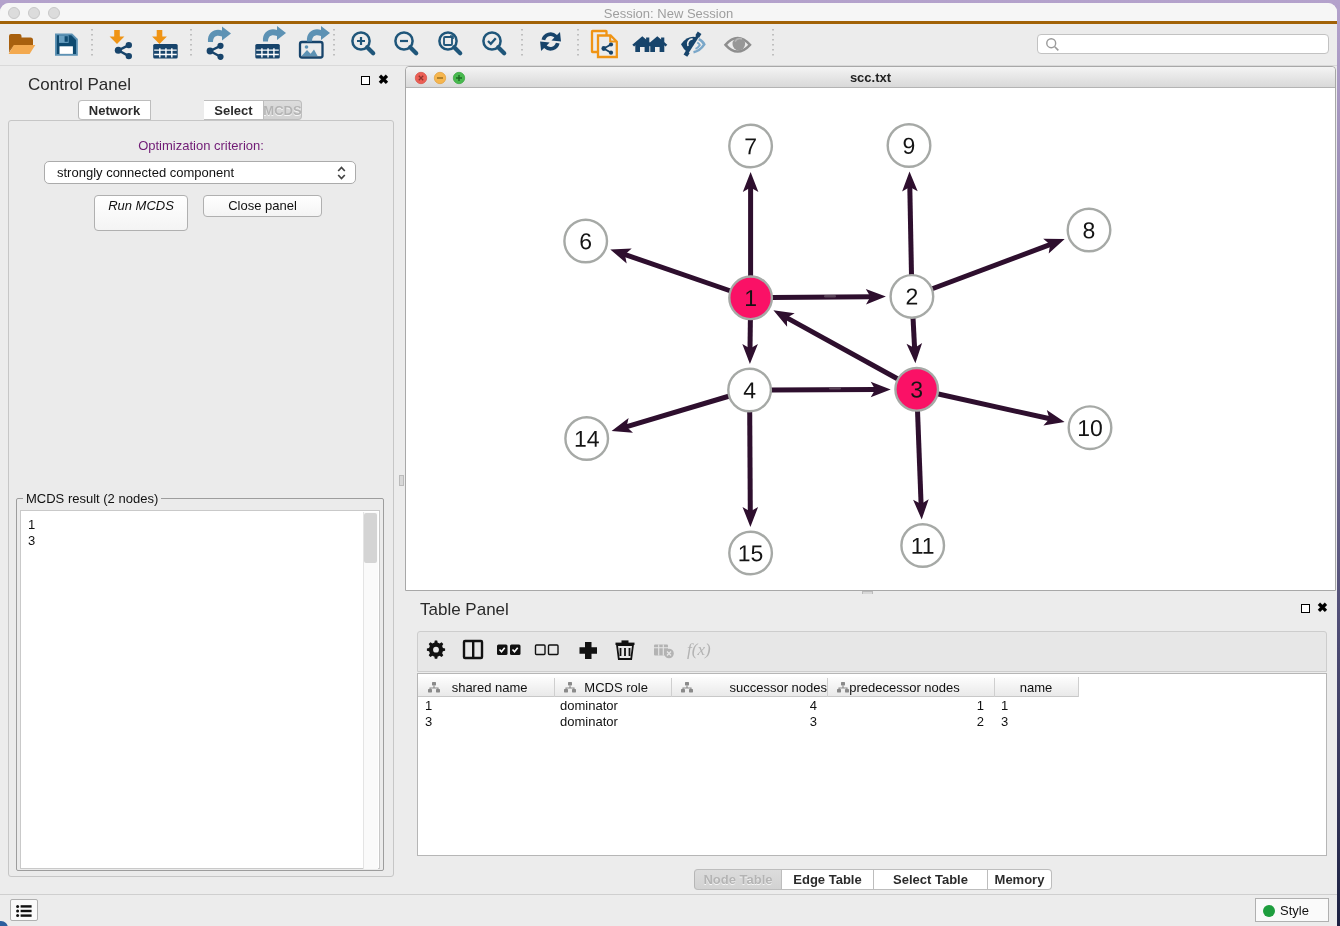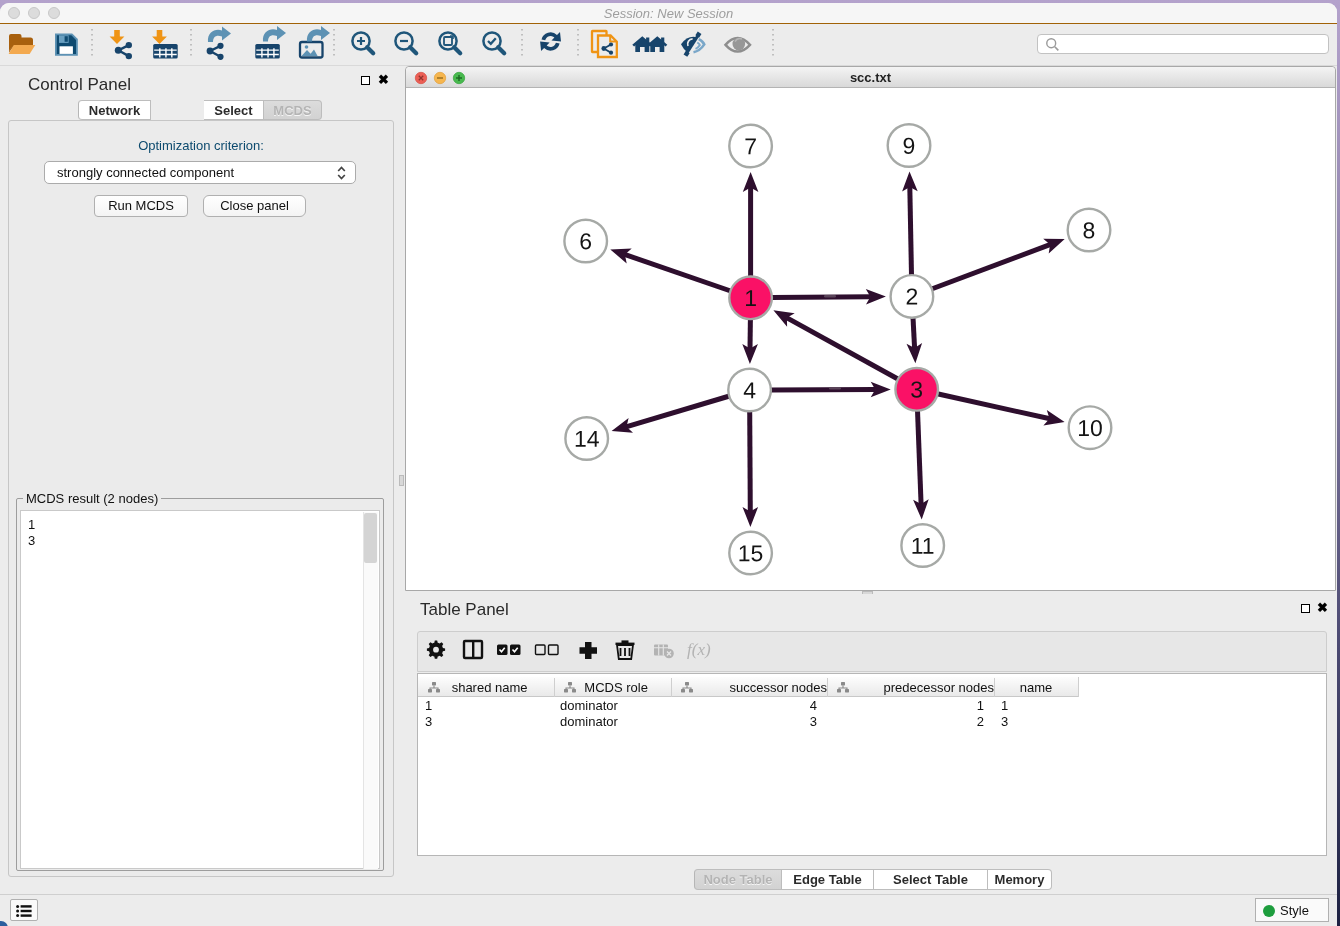--- a/index.html
+++ b/index.html
@@ -1,18 +1,18 @@
 <!DOCTYPE html>
 <html><head><meta charset="utf-8">
 <style>
 * { margin:0; padding:0; box-sizing:border-box; }
 html,body { width:1340px; height:926px; overflow:hidden; }
 body { font-family:"Liberation Sans", sans-serif; background:linear-gradient(180deg,#b4a2cc 0%,#8f84ad 30%,#4c4a72 70%,#1d2142 100%); position:relative; }
 .win { position:absolute; left:0; top:3px; width:1337px; height:923px; background:#ececec; border-radius:9px 9px 0 0; }
-.titlebar { position:absolute; left:0; top:0; width:100%; height:21px; background:#f6f6f6; border-radius:9px 9px 0 0; border-bottom:1px solid #a16207;font-style:italic; }
+.titlebar { position:absolute; left:0; top:0; width:100%; height:21px; background:#f6f6f6; border-radius:9px 9px 0 0; border-bottom:3px solid #a16207; }
 .tl { position:absolute; top:4px; width:12px; height:12px; border-radius:50%; background:#dcdcdc; border:1px solid #c8c8c8; }
 .title-txt { position:absolute; top:3px; left:0; width:100%; text-align:center; font-size:13px; color:#9e9e9e; }
 .toolbar { position:absolute; left:0; top:22px; width:100%; height:41px; background:#ececec; border-bottom:1px solid #d9d9d9; }
 .searchbox { position:absolute; left:1037px; top:9px; width:292px; height:20px; background:#fff; border:1px solid #c2c2c2; border-radius:4px; }
 
 .cpanel { position:absolute; left:0; top:63px; width:402px; height:830px; background:#ececec; }
 .phead { font-size:17px; color:#2a2a2a; }
 .sqicon { width:9px; height:9px; border:1.5px solid #000; background:#fff; display:inline-block; }
 .xicon { font-size:13px; color:#000; font-weight:bold; }
 .tabs-top { position:absolute; display:flex; }
@@ -121,31 +121,31 @@
       </div>
  </div>
  <div class="cpanel">
   <div class="phead" style="position:absolute;left:28px;top:9px;">Control Panel</div>
   <div class="sqicon" style="position:absolute;left:361px;top:10px;"></div>
   <div class="xicon" style="position:absolute;left:378px;top:6px;">✖</div>
   <div class="tabs-top" style="left:78px;top:34px;height:20px;">
    <div class="tab first" style="width:73px;">Network</div>
    <div class="tab" style="width:53px;margin-top:44px;">Style</div>
    <div class="tab" style="width:60px;">Select</div>
-   <div class="tab last sel" style="width:58px;">MCDS</div>
+   <div class="tab last sel" style="width:38px;">MCDS</div>
   </div>
   <div style="position:absolute;left:8px;top:54px;width:386px;height:757px;border:1px solid #c6c6c6;border-radius:3px;background:#ebebeb;"></div>
-  <div style="position:absolute;left:0;top:72px;width:402px;text-align:center;font-size:13px;color:#0c4a6e;">Optimization criterion:</div>
+  <div style="position:absolute;left:0;top:72px;width:402px;text-align:center;font-size:13px;color:#701a75;">Optimization criterion:</div>
   <div style="position:absolute;left:44px;top:95px;width:312px;height:23px;background:#fff;border:1px solid #ababab;border-radius:5px;font-size:13px;color:#111;line-height:21px;padding-left:12px;">strongly connected component
     <svg width="11" height="16" viewBox="0 0 11 16" style="position:absolute;right:8px;top:3px;">
           <path d="M2.2 6 L5.5 2.4 L8.8 6 M2.2 10 L5.5 13.6 L8.8 10" fill="none" stroke="#444" stroke-width="1.7"></path>
         </svg>
   </div>
-  <div class="btn" style="left:94px;top:129px;width:94px;height:22px;line-height:20px;">Run MCDS</div>
-  <div class="btn" style="left:203px;top:129px;width:103px;height:22px;line-height:20px;border-radius:6px;">Close panel</div>
+  <div class="btn" style="left:94px;top:129px;width:94px;height:36px;line-height:20px;font-style:italic;">Run MCDS</div>
+  <div class="btn" style="left:203px;top:129px;width:119px;height:22px;line-height:20px;">Close panel</div>
   <fieldset style="position:absolute;left:16px;top:425px;width:368px;height:380px;border:1px solid #9d9d9d;border-radius:2px;">
     <legend style="font-size:13px;color:#111;padding:0 3px;margin-left:6px;">MCDS result (2 nodes)</legend>
     </fieldset>
   <div style="position:absolute;left:20px;top:444px;width:360px;height:359px;background:#fff;border:1px solid #c9c9c9;">
       <div style="font-size:13px;color:#111;padding:6px 0 0 7px;line-height:16px;">1<br>3</div>
       <div style="position:absolute;right:1px;top:1px;width:15px;height:357px;background:#fafafa;border-left:1px solid #e4e4e4;"></div>
       <div style="position:absolute;right:2px;top:2px;width:13px;height:50px;background:#d4d4d4;border-radius:2px;"></div>
   </div>
  </div>
  <div class="netwin">
@@ -252,21 +252,21 @@
   <div class="theadrow" style="left:15px;top:83px;width:661px;height:20px;background:linear-gradient(#fdfdfd,#e9e9e9);border-bottom:1px solid #c8c8c8;border-right:1px solid #cfcfcf;"></div>
   <div style="position:absolute;left:15px;top:84px;height:19px;width:908px;font-size:13px;color:#111;">
     <div style="position:absolute;left:136px;top:0;height:19px;border-left:1px solid #cfcfcf;"></div>
     <div style="position:absolute;left:253px;top:0;height:19px;border-left:1px solid #cfcfcf;"></div>
     <div style="position:absolute;left:409px;top:0;height:19px;border-left:1px solid #cfcfcf;"></div>
     <div style="position:absolute;left:576px;top:0;height:19px;border-left:1px solid #cfcfcf;"></div>
     <div style="position:absolute;left:660px;top:0;height:19px;border-left:1px solid #cfcfcf;"></div>
     <div style="position:absolute;left:0;top:2px;width:136px;text-align:center;">&nbsp;&nbsp;shared name</div>
     <div style="position:absolute;left:136px;top:2px;width:117px;text-align:center;">&nbsp;&nbsp;MCDS role</div>
     <div style="position:absolute;left:253px;top:2px;width:156px;text-align:right;">&nbsp;&nbsp;successor nodes</div>
-    <div style="position:absolute;left:409px;top:2px;width:167px;text-align:right;">&nbsp;&nbsp;predecessor nodes</div>
+    <div style="position:absolute;left:424px;top:2px;width:167px;text-align:left;">&nbsp;&nbsp;predecessor nodes</div>
     <div style="position:absolute;left:576px;top:2px;width:84px;text-align:center;">name</div>
     <svg style="position:absolute;left:10px;top:4px;" width="12" height="11" viewBox="0 0 12 11">
           <g fill="#8a8a8a">
             <rect x="4" y="0" width="4" height="3.4" rx="0.6"></rect>
             <rect x="0" y="7" width="4" height="3.4" rx="0.6"></rect>
             <rect x="8" y="7" width="4" height="3.4" rx="0.6"></rect>
             <path d="M6 3.4 v2 M2 8 v-2 h8 v2" fill="none" stroke="#8a8a8a" stroke-width="1.1"></path>
           </g>
         </svg>
     <svg style="position:absolute;left:146px;top:4px;" width="12" height="11" viewBox="0 0 12 11">

